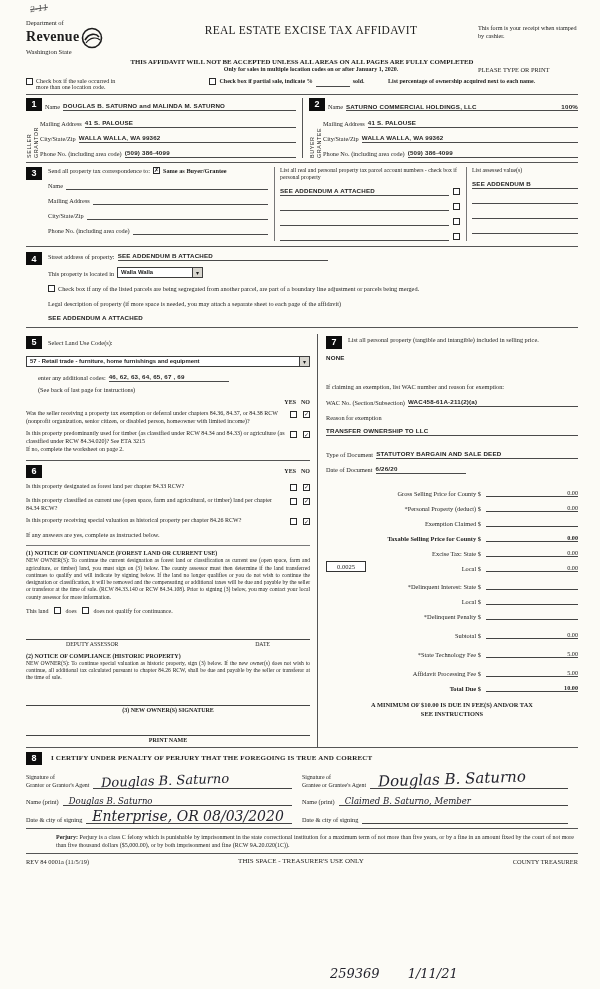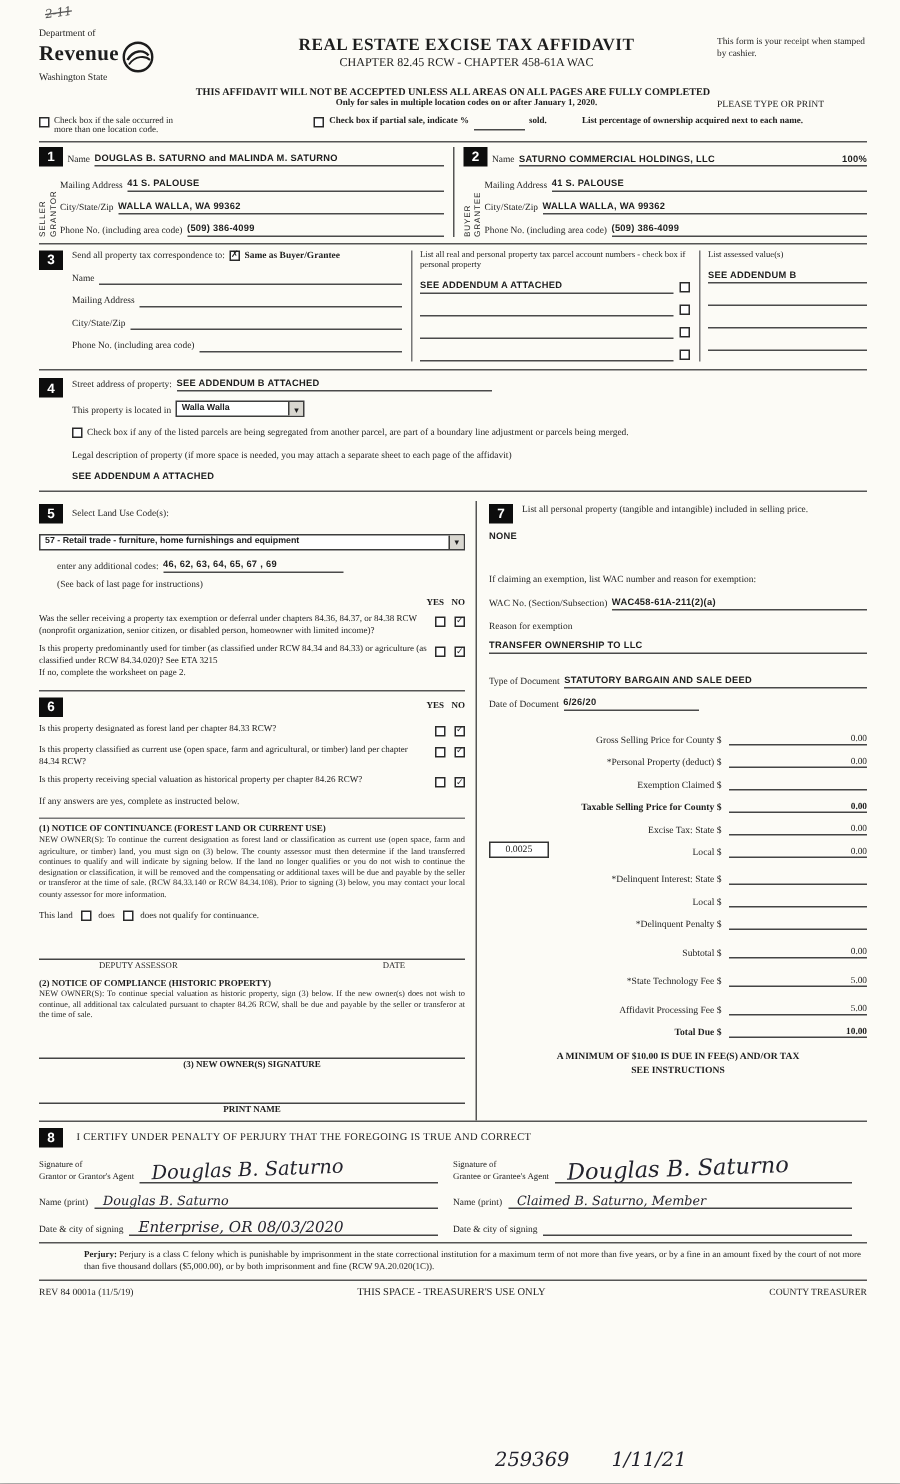--- a/index.html
+++ b/index.html
@@ -23,21 +23,21 @@
   .select .arr{border-left:1px solid #3d3d3d;width:10px;display:flex;align-items:center;justify-content:center;
                font-size:6px;background:#d9d7d0}
   
   .hdr{display:flex;align-items:flex-start;gap:6px}
   .logo{width:118px;flex:none;line-height:1.05}
   .logo .dsmall{font-size:6.5px}
   .logo .dname{font-size:14px;font-weight:700;letter-spacing:.3px}
   .logo .dstate{font-size:6.5px}
   .logo .drow{display:flex;align-items:center;gap:2px}
   .titleblk{flex:1;text-align:center;padding-top:4px}
-  .ftitle{font-size:11.5px;font-weight:700;letter-spacing:.3px}
+  .ftitle{font-size:11.5px;font-weight:400;letter-spacing:.3px}
   .fsub{font-size:8px;margin-top:1px}
   .receipt{width:100px;flex:none;font-size:6.2px;line-height:1.3;padding-top:4px}
   .warn{text-align:center;font-size:6.8px;font-weight:700;margin-top:2px}
   .warnrow{display:flex;font-size:6px;margin-top:1px}
   .warnrow .c{flex:1;text-align:center;font-weight:700}
   .warnrow .r{width:100px;text-align:left;font-size:6.4px}
   
   .opts{display:flex;gap:8px;font-size:6px;margin-top:5px;align-items:flex-start;border-bottom:1px solid #555;padding-bottom:4px}
   .opt1{width:160px;display:flex;gap:3px}
   .optmid{flex:1;display:flex;gap:3px;font-weight:700;justify-content:center}
@@ -79,21 +79,21 @@
   .underlabels span:last-child{margin-left:auto;margin-right:40px}
   .centerlab{text-align:center;font-size:6px;font-weight:700;margin-top:1px}
   
   .fees{margin-top:8px}
   .feerow{display:flex;justify-content:flex-end;align-items:flex-end;margin-top:7px;font-size:6.4px;position:relative}
   .feeline{width:92px;border-bottom:1px solid #444;text-align:right;margin-left:5px;font-size:6.2px;min-height:8px}
   .ratebox{position:absolute;left:0;bottom:0;border:1px solid #333;padding:1px 10px;font-size:6.5px;background:#fff}
   .minnote{text-align:center;font-weight:700;font-size:6.4px;margin-top:9px;line-height:1.4}
   
   .sec8{border-bottom:1px solid #555;padding:4px 0 4px 0}
-  .certify{font-weight:400;font-size:7px;letter-spacing:.2px}
+  .certify{font-weight:700;font-size:7px;letter-spacing:.2px}
   .siggrid{display:flex;margin-top:3px}
   .sigcell{width:50%;display:flex;align-items:flex-end;gap:4px;padding-right:10px}
   .siglab2{font-size:5.9px;line-height:1.2;flex:none}
   .sigarea{flex:1;border-bottom:1px solid #444;position:relative;height:18px}
   .sigv{position:absolute;left:8px;bottom:0;font-size:13px;white-space:nowrap;transform:rotate(-2deg)}
   .linefill{flex:1;border-bottom:1px solid #444;min-height:9px;position:relative}
   .nv{position:absolute;left:6px;bottom:-1px;font-size:8.5px;white-space:nowrap}
   .perjury{font-size:6px;line-height:1.35;padding:4px 4px 4px 30px;border-bottom:1px solid #555;text-align:justify}
   .footer{display:flex;align-items:flex-end;padding-top:3px;font-size:6.4px}
   .footer .c{flex:1;text-align:center;font-size:7px}
@@ -114,21 +114,20 @@
         <svg width="22" height="22" viewBox="0 0 22 22">
           <circle cx="11" cy="11" r="9.5" fill="none" stroke="#1d1d1d" stroke-width="1.6"></circle>
           <path d="M4 13 C 8 6, 15 6, 18 10" fill="none" stroke="#1d1d1d" stroke-width="1.6"></path>
           <path d="M5 16 C 9 10, 16 10, 19 13" fill="none" stroke="#1d1d1d" stroke-width="1.2"></path>
         </svg>
       </div>
       <div class="dstate">Washington State</div>
     </div>
     <div class="titleblk">
       <div class="ftitle">REAL ESTATE EXCISE TAX AFFIDAVIT</div>
-      <div class="fsub">CHAPTER 82.45 RCW - CHAPTER 458-61A WAC</div>
     </div>
     <div class="receipt">This form is your receipt when stamped by cashier.</div>
   </div>
   <div class="warn">THIS AFFIDAVIT WILL NOT BE ACCEPTED UNLESS ALL AREAS ON ALL PAGES ARE FULLY COMPLETED</div>
   <div class="warnrow">
     <span style="width:118px"></span>
     <span class="c">Only for sales in multiple location codes on or after January 1, 2020.</span>
     <span class="r">PLEASE TYPE OR PRINT</span>
   </div>
 
@@ -502,21 +501,21 @@
         <span class="lbl">Name (print)</span>
         <span class="linefill">
             <span class="hand nv">Claimed B. Saturno, Member</span>
           </span>
       </div>
     </div>
     <div class="siggrid" style="margin-top:9px">
       <div class="sigcell">
         <span class="lbl">Date &amp; city of signing</span>
         <span class="linefill">
-            <span class="hand nv" style="font-size:10px">Enterprise, OR      08/03/2020</span>
+            <span class="hand nv" style="font-size:14px">Enterprise, OR      08/03/2020</span>
           </span>
       </div>
       <div class="sigcell">
         <span class="lbl">Date &amp; city of signing</span>
         <span class="linefill">
             <span class="hand nv"></span>
           </span>
       </div>
     </div>
   </div>

